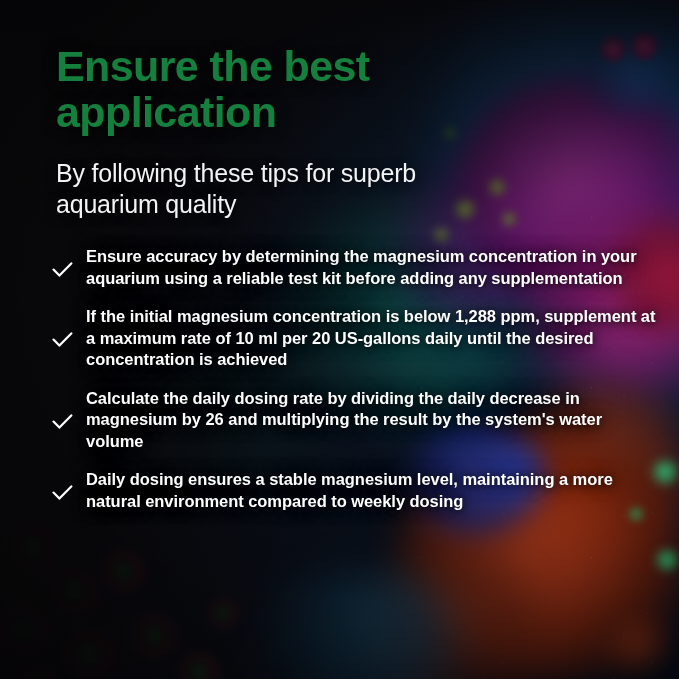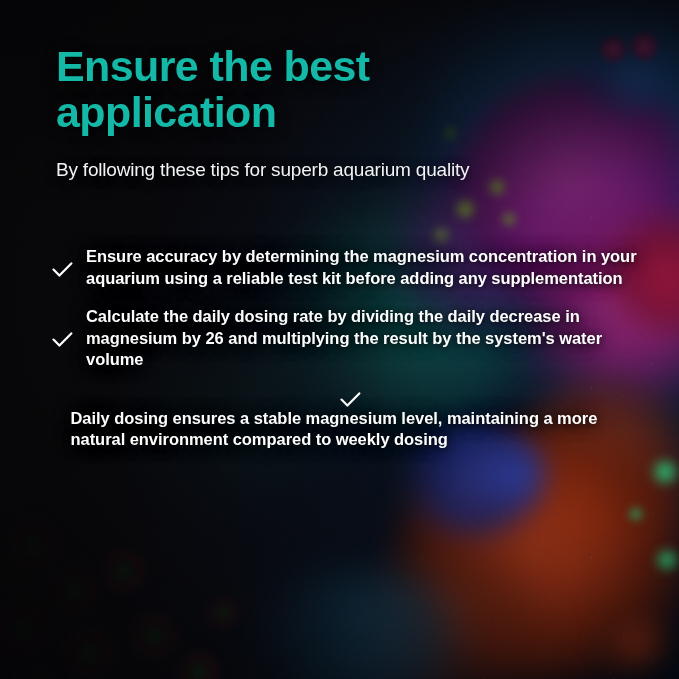--- a/index.html
+++ b/index.html
@@ -171,34 +171,34 @@
   .vignette{
     position:absolute;inset:0;
     background:radial-gradient(125% 110% at 62% 42%, rgba(0,0,0,0) 42%, rgba(0,0,0,.38) 78%, rgba(0,0,0,.62) 100%);
   }
 
   
   .content{position:absolute;inset:0;padding:0;}
 
   .headline{
     position:absolute;left:56px;top:44px;width:520px;
-    color:#14b8a6;font-size:43px;line-height:1.06;font-weight:700;
+    color:#15803d;font-size:43px;line-height:1.06;font-weight:700;
     letter-spacing:-.6px;
     text-shadow:0 2px 14px rgba(0,0,0,.75);
   }
   .subhead{
     position:absolute;left:56px;top:158px;width:430px;
-    color:#f2f3f4;font-size:19px;line-height:1.25;font-weight:400;
+    color:#f2f3f4;font-size:25px;line-height:1.25;font-weight:400;
     letter-spacing:-.2px;
     text-shadow:0 2px 12px rgba(0,0,0,.8);
   }
 
   .bullets{position:absolute;left:52px;top:246px;right:18px;}
   .bullet{display:flex;align-items:center;margin-bottom:17px;}
-  .bullet:last-child{margin-bottom:0;flex-direction:column;}
+  .bullet:last-child{margin-bottom:0;}
   .check{
     flex:0 0 auto;width:34px;
     color:#fff;font-size:20px;line-height:23px;font-weight:400;
     text-shadow:0 1px 7px rgba(0,0,0,.85);
   }
   .check svg{display:block;margin-top:4px;}
   .btext{
     flex:1 1 auto;
     color:#fff;font-size:16.5px;line-height:21.5px;font-weight:700;
     letter-spacing:-.05px;
@@ -264,20 +264,28 @@
       <div class="bullet">
         <span class="check">
           <svg width="21" height="16" viewBox="0 0 21 16" fill="none" aria-hidden="true">
             <path d="M1.5 7.6 L7.4 13.6 L19.3 1.4" stroke="#ffffff" stroke-width="2.2" stroke-linecap="round" stroke-linejoin="round"></path>
           </svg>
         </span>
         <span class="btext">Ensure accuracy by determining the magnesium concentration in your aquarium using a reliable test kit before adding any supplementation</span>
       </div>
 
 
+      <div class="bullet">
+        <span class="check">
+          <svg width="21" height="16" viewBox="0 0 21 16" fill="none" aria-hidden="true">
+            <path d="M1.5 7.6 L7.4 13.6 L19.3 1.4" stroke="#ffffff" stroke-width="2.2" stroke-linecap="round" stroke-linejoin="round"></path>
+          </svg>
+        </span>
+        <span class="btext">If the initial magnesium concentration is below 1,288 ppm, supplement at a maximum rate of 10 ml per 20 US-gallons daily until the desired concentration is achieved</span>
+      </div>
 
 
       <div class="bullet">
         <span class="check">
           <svg width="21" height="16" viewBox="0 0 21 16" fill="none" aria-hidden="true">
             <path d="M1.5 7.6 L7.4 13.6 L19.3 1.4" stroke="#ffffff" stroke-width="2.2" stroke-linecap="round" stroke-linejoin="round"></path>
           </svg>
         </span>
         <span class="btext">Calculate the daily dosing rate by dividing the daily decrease in magnesium by 26 and multiplying the result by the system's water volume</span>
       </div>

